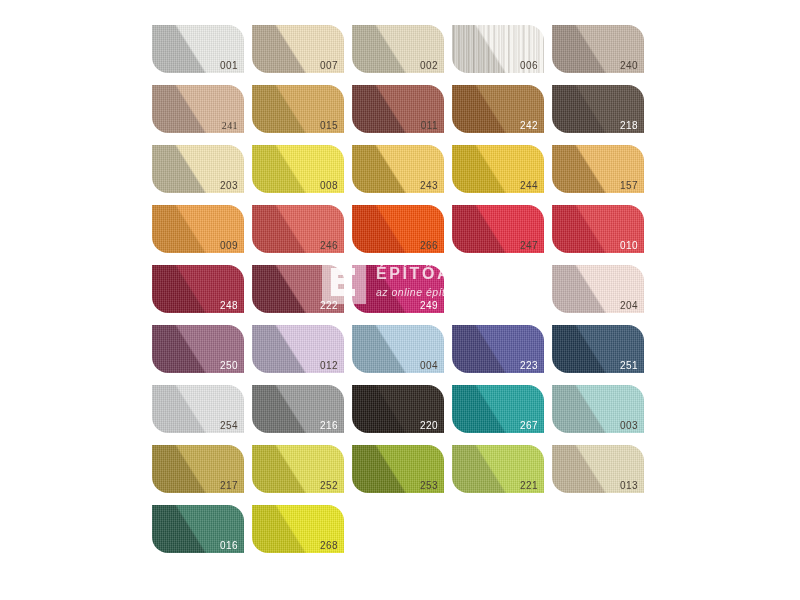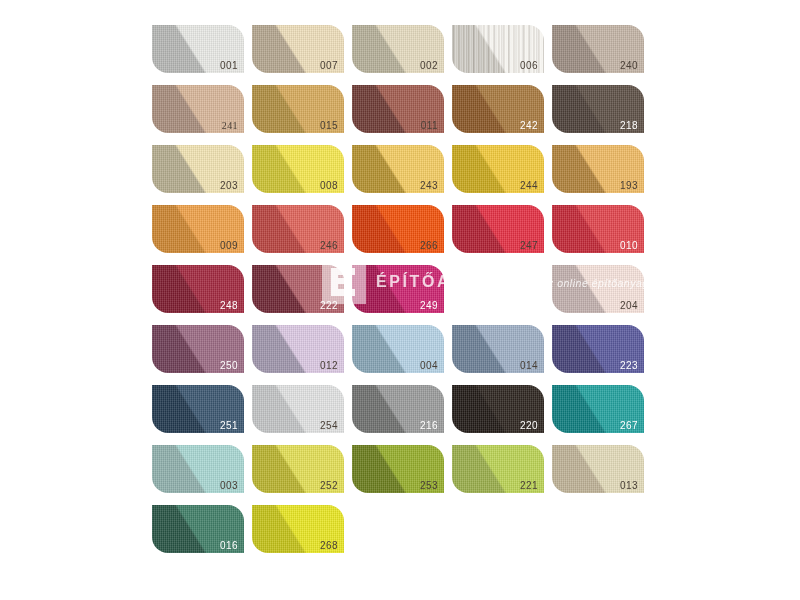--- a/index.html
+++ b/index.html
@@ -115,20 +115,21 @@
     background: rgba(255,255,255,0.88);
   }
   #wm-logo .b1 { left: 9px;  top: 8px;  width: 7px;  height: 28px; }
   #wm-logo .b2 { left: 16px; top: 8px;  width: 17px; height: 7px; }
   #wm-logo .b3 { left: 16px; top: 18px; width: 12px; height: 6px; }
   #wm-logo .b4 { left: 16px; top: 29px; width: 17px; height: 7px; }
 
   #wm-text {
     margin-left: 10px;
     display: flex;
+    flex-direction: column;
     justify-content: center;
   }
   #wm-title {
     font-size: 16px;
     font-weight: bold;
     letter-spacing: 2.6px;
     color: rgba(255,255,255,0.78);
     line-height: 1.05;
     white-space: nowrap;
   }
@@ -242,21 +243,21 @@
         <div class="swatch">
           <div class="fill" style="background: linear-gradient(58deg, rgb(201, 168, 28) 0%, rgb(201, 168, 28) 43%, rgb(243, 203, 60) 45%, rgb(243, 203, 60) 100%);"></div>
           <div class="weave"></div>
           <div class="code" style="color: rgb(74, 64, 56);">244</div>
         </div>
       </div>
       <div class="cell">
         <div class="swatch">
           <div class="fill" style="background: linear-gradient(58deg, rgb(177, 130, 58) 0%, rgb(177, 130, 58) 43%, rgb(240, 187, 100) 45%, rgb(240, 187, 100) 100%);"></div>
           <div class="weave"></div>
-          <div class="code" style="color: rgb(74, 64, 56);">193</div>
+          <div class="code" style="color: rgb(74, 64, 56);">157</div>
         </div>
       </div>
       <div class="cell">
         <div class="swatch">
           <div class="fill" style="background: linear-gradient(58deg, rgb(204, 133, 48) 0%, rgb(204, 133, 48) 43%, rgb(240, 162, 74) 45%, rgb(240, 162, 74) 100%);"></div>
           <div class="weave"></div>
           <div class="code" style="color: rgb(74, 64, 56);">009</div>
         </div>
       </div>
       <div class="cell">
@@ -332,27 +333,20 @@
       </div>
       <div class="cell">
         <div class="swatch">
           <div class="fill" style="background: linear-gradient(58deg, rgb(134, 164, 181) 0%, rgb(134, 164, 181) 43%, rgb(182, 211, 230) 45%, rgb(182, 211, 230) 100%);"></div>
           <div class="weave"></div>
           <div class="code" style="color: rgb(74, 64, 56); text-align: right;">004</div>
         </div>
       </div>
       <div class="cell">
         <div class="swatch">
-          <div class="fill" style="background: linear-gradient(58deg, rgb(108, 127, 150) 0%, rgb(108, 127, 150) 43%, rgb(159, 176, 198) 45%, rgb(159, 176, 198) 100%);"></div>
-          <div class="weave"></div>
-          <div class="code" style="color: rgb(74, 64, 56);">014</div>
-        </div>
-      </div>
-      <div class="cell">
-        <div class="swatch">
           <div class="fill" style="background: linear-gradient(58deg, rgb(69, 66, 119) 0%, rgb(69, 66, 119) 43%, rgb(90, 90, 158) 45%, rgb(90, 90, 158) 100%);"></div>
           <div class="weave"></div>
           <div class="code" style="color: rgb(255, 255, 255);">223</div>
         </div>
       </div>
       <div class="cell">
         <div class="swatch">
           <div class="fill" style="background: linear-gradient(58deg, rgb(33, 56, 78) 0%, rgb(33, 56, 78) 43%, rgb(59, 87, 113) 45%, rgb(59, 87, 113) 100%);"></div>
           <div class="weave"></div>
           <div class="code" style="color: rgb(255, 255, 255);">251</div>
@@ -384,20 +378,27 @@
           <div class="fill" style="background: linear-gradient(58deg, rgb(13, 125, 126) 0%, rgb(13, 125, 126) 43%, rgb(36, 163, 160) 45%, rgb(36, 163, 160) 100%);"></div>
           <div class="weave"></div>
           <div class="code" style="color: rgb(255, 255, 255);">267</div>
         </div>
       </div>
       <div class="cell">
         <div class="swatch">
           <div class="fill" style="background: linear-gradient(58deg, rgb(143, 176, 172) 0%, rgb(143, 176, 172) 43%, rgb(169, 216, 211) 45%, rgb(169, 216, 211) 100%);"></div>
           <div class="weave"></div>
           <div class="code" style="color: rgb(74, 64, 56);">003</div>
+        </div>
+      </div>
+      <div class="cell">
+        <div class="swatch">
+          <div class="fill" style="background: linear-gradient(58deg, rgb(154, 132, 52) 0%, rgb(154, 132, 52) 43%, rgb(196, 171, 78) 45%, rgb(196, 171, 78) 100%);"></div>
+          <div class="weave"></div>
+          <div class="code" style="color: rgb(74, 64, 56);">217</div>
         </div>
       </div>
       <div class="cell">
         <div class="swatch">
           <div class="fill" style="background: linear-gradient(58deg, rgb(185, 180, 46) 0%, rgb(185, 180, 46) 43%, rgb(228, 224, 86) 45%, rgb(228, 224, 86) 100%);"></div>
           <div class="weave"></div>
           <div class="code" style="color: rgb(74, 64, 56);">252</div>
         </div>
       </div>
       <div class="cell">

